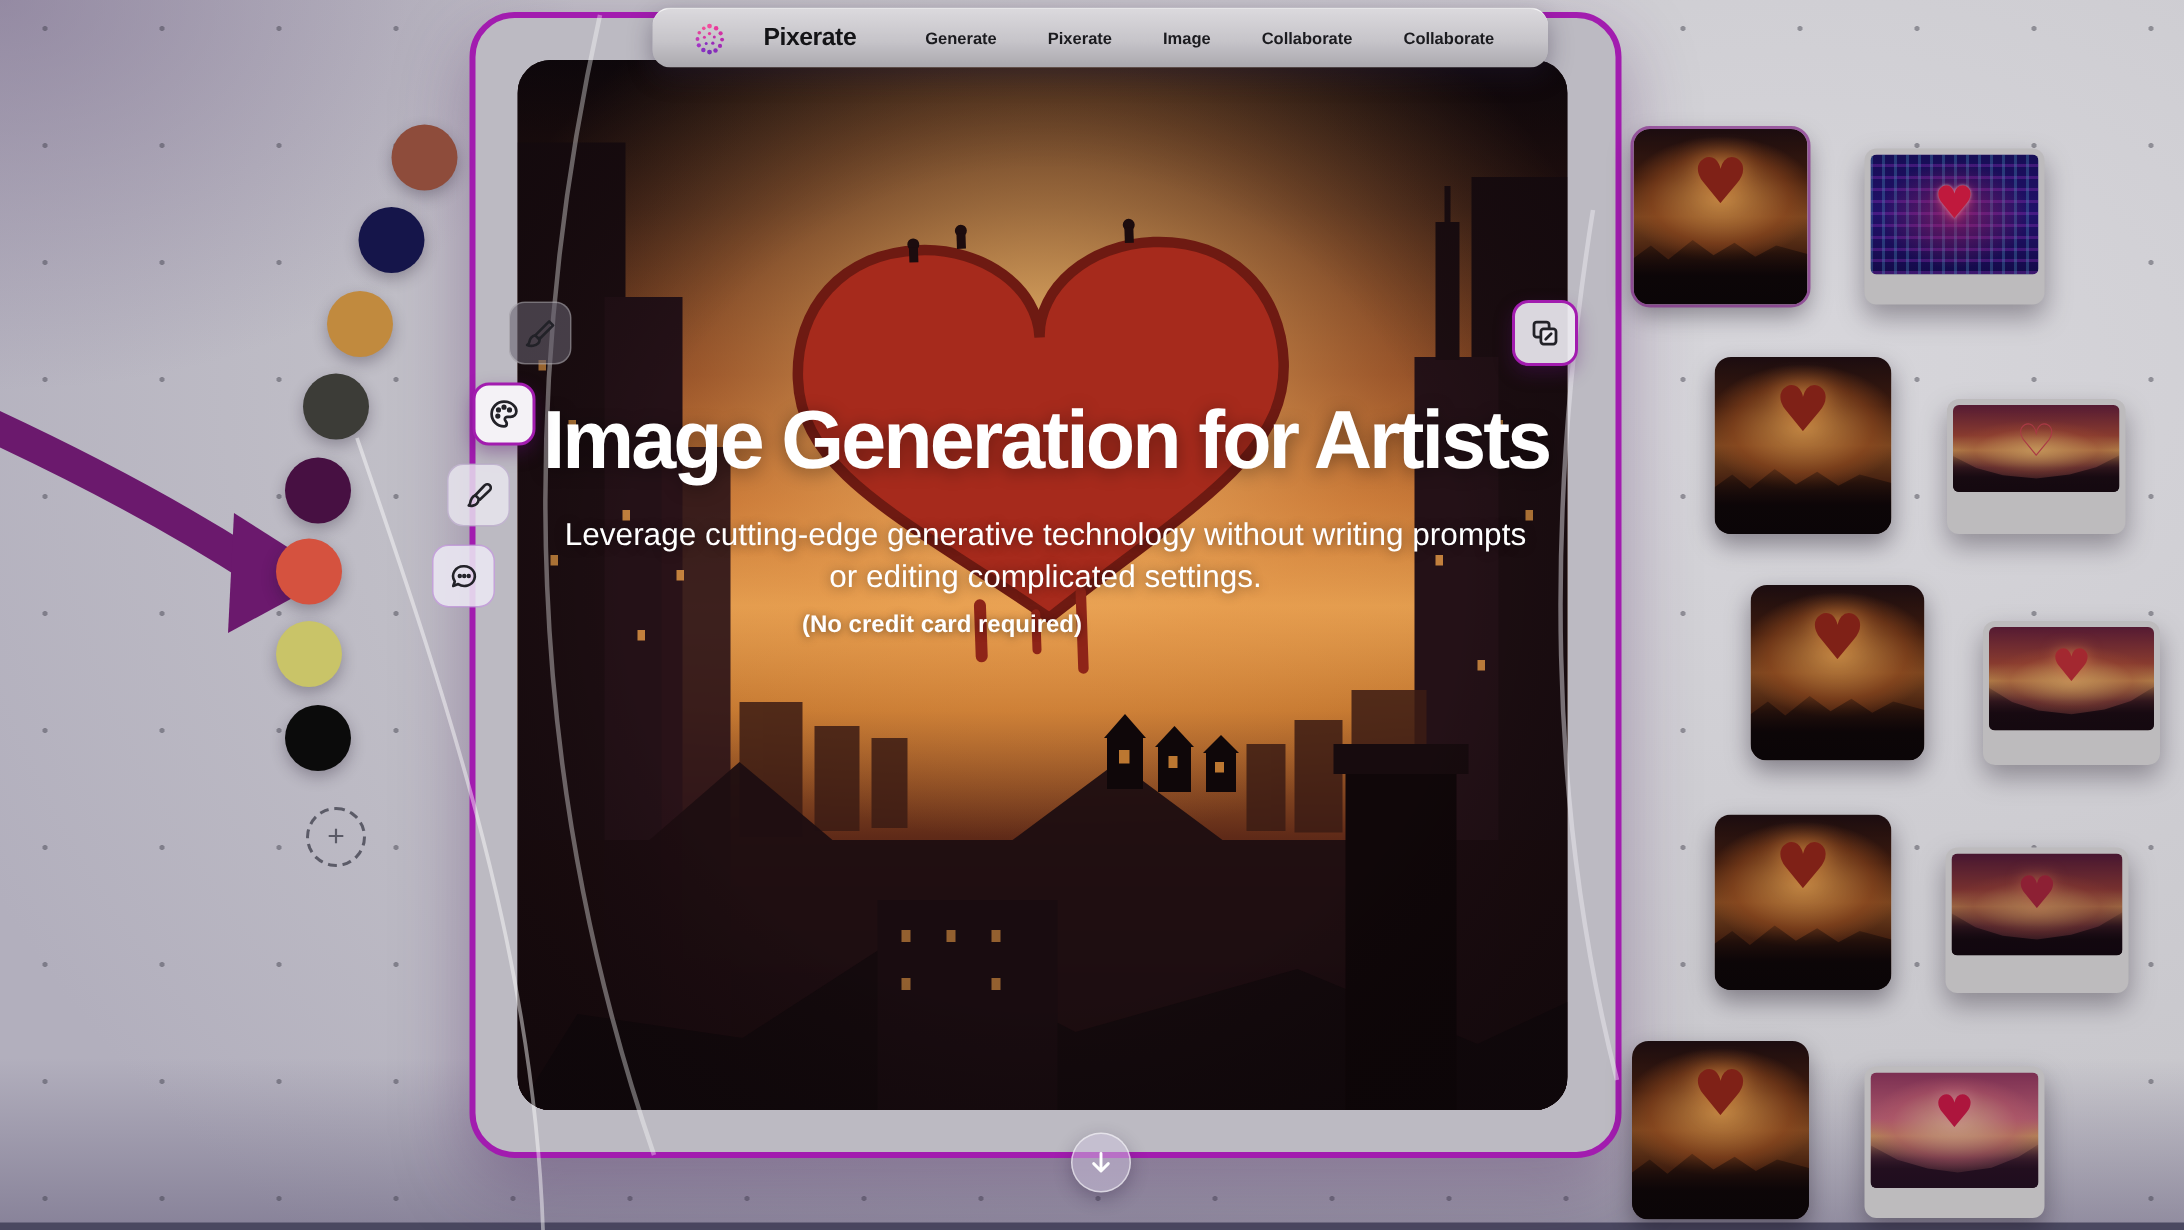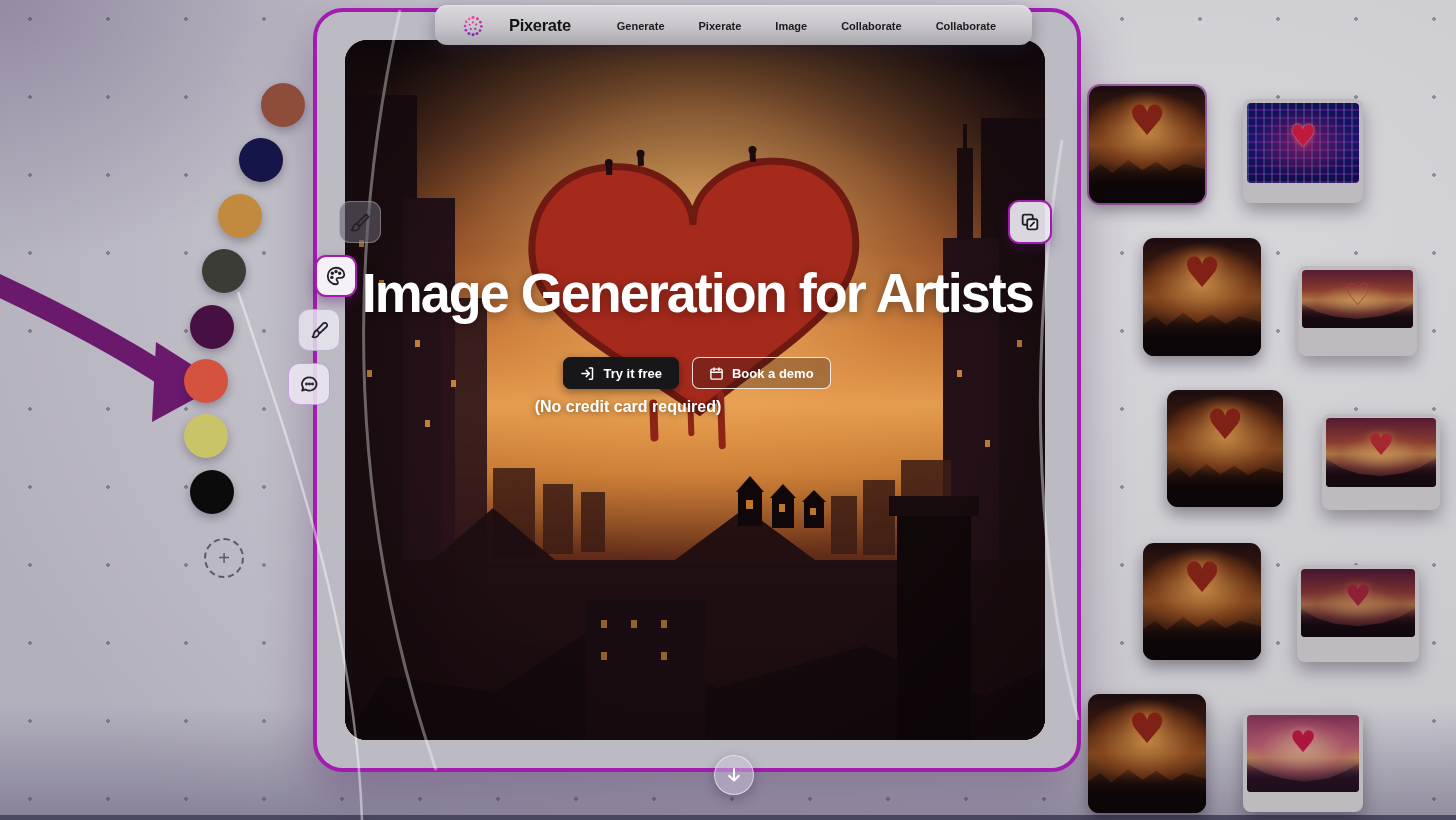--- a/index.html
+++ b/index.html
@@ -250,37 +250,21 @@
         <rect x="316" y="580" width="6" height="8"></rect>
           <rect x="256" y="612" width="6" height="8"></rect>
         <rect x="316" y="612" width="6" height="8"></rect>
       </g>
       <rect width="700" height="700" fill="url(#vig)"></rect>
     </svg>
   </div>
 
   <div class="hero-content">
     <div class="hero-title">Image Generation for Artists</div>
-    <div class="cta-row">
-      <button class="btn btn-primary">
-        <svg width="15" height="15" viewBox="0 0 24 24" fill="none" stroke="#fff" stroke-width="2.4" stroke-linecap="round" stroke-linejoin="round">
-          <path d="M15 3h4a1 1 0 0 1 1 1v16a1 1 0 0 1-1 1h-4"></path>
-            <path d="M10 17l5-5-5-5"></path>
-            <path d="M15 12H3"></path>
-        </svg>
-        <span>Try it free</span>
-      </button>
-      <button class="btn btn-secondary">
-        <svg width="15" height="15" viewBox="0 0 24 24" fill="none" stroke="#fff" stroke-width="2.2" stroke-linecap="round">
-          <rect x="3" y="5" width="18" height="16" rx="2"></rect>
-            <path d="M8 3v4M16 3v4M3 10h18"></path>
-        </svg>
-        <span>Book a demo</span>
-      </button>
-    </div>
+    <div class="hero-sub">Leverage cutting-edge generative technology without writing prompts or editing complicated settings.</div>
     <div class="cta-note">(No credit card required)</div>
   </div>
 </div>
 
 <svg class="curves" width="1456" height="820">
   <path d="M400 10 C 344 262, 350 520, 436 770" fill="none" stroke="rgba(255,255,255,.36)" stroke-width="3"></path>
   <path d="M1062 140 C 1030 340, 1032 540, 1078 720" fill="none" stroke="rgba(240,238,244,.45)" stroke-width="3"></path>
   <path d="M238 292 C 302 478, 356 640, 362 820" fill="none" stroke="rgba(255,255,255,.45)" stroke-width="2.5"></path>
 </svg>
 

